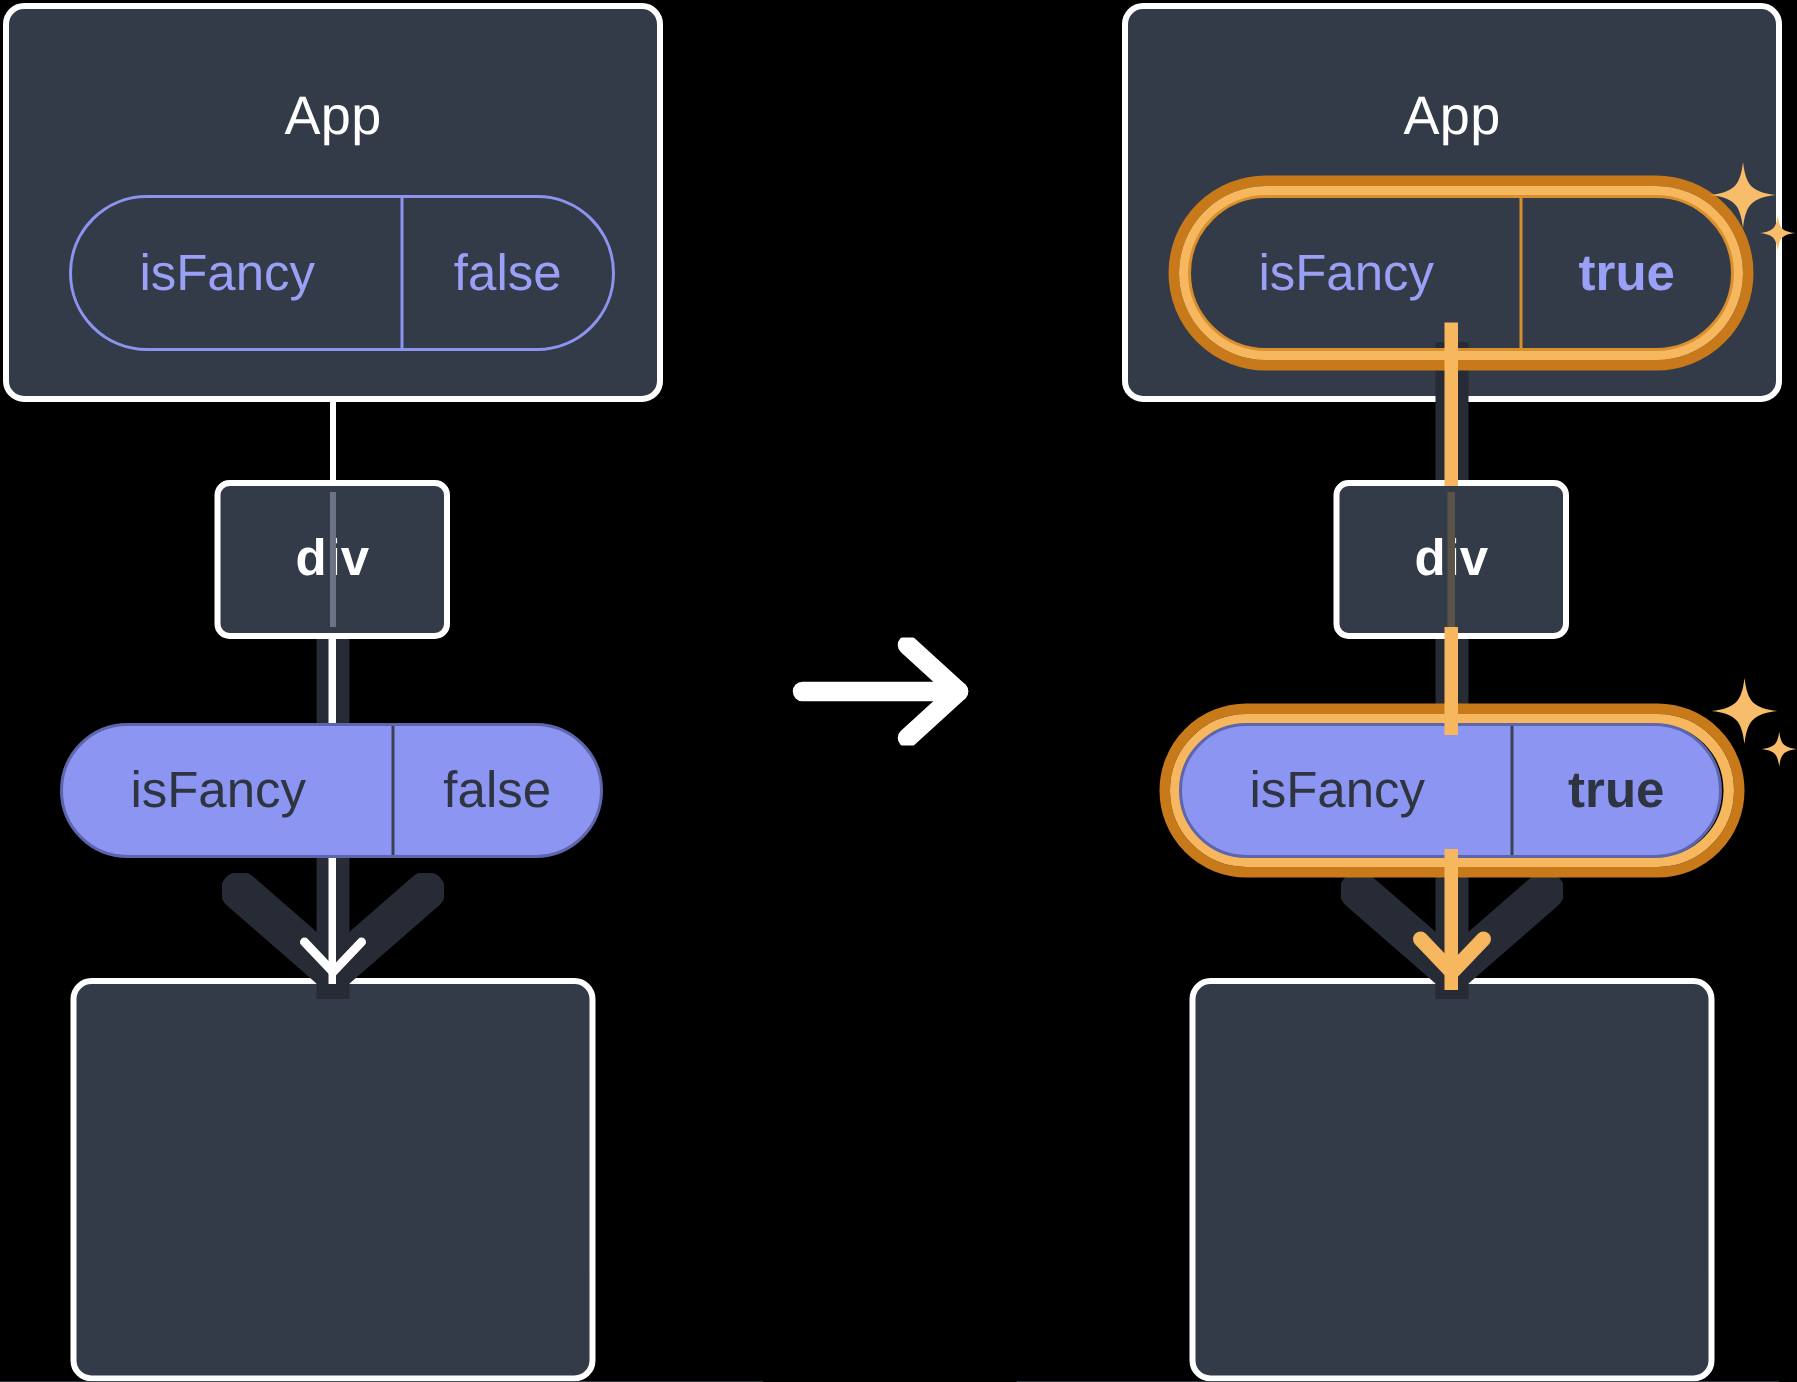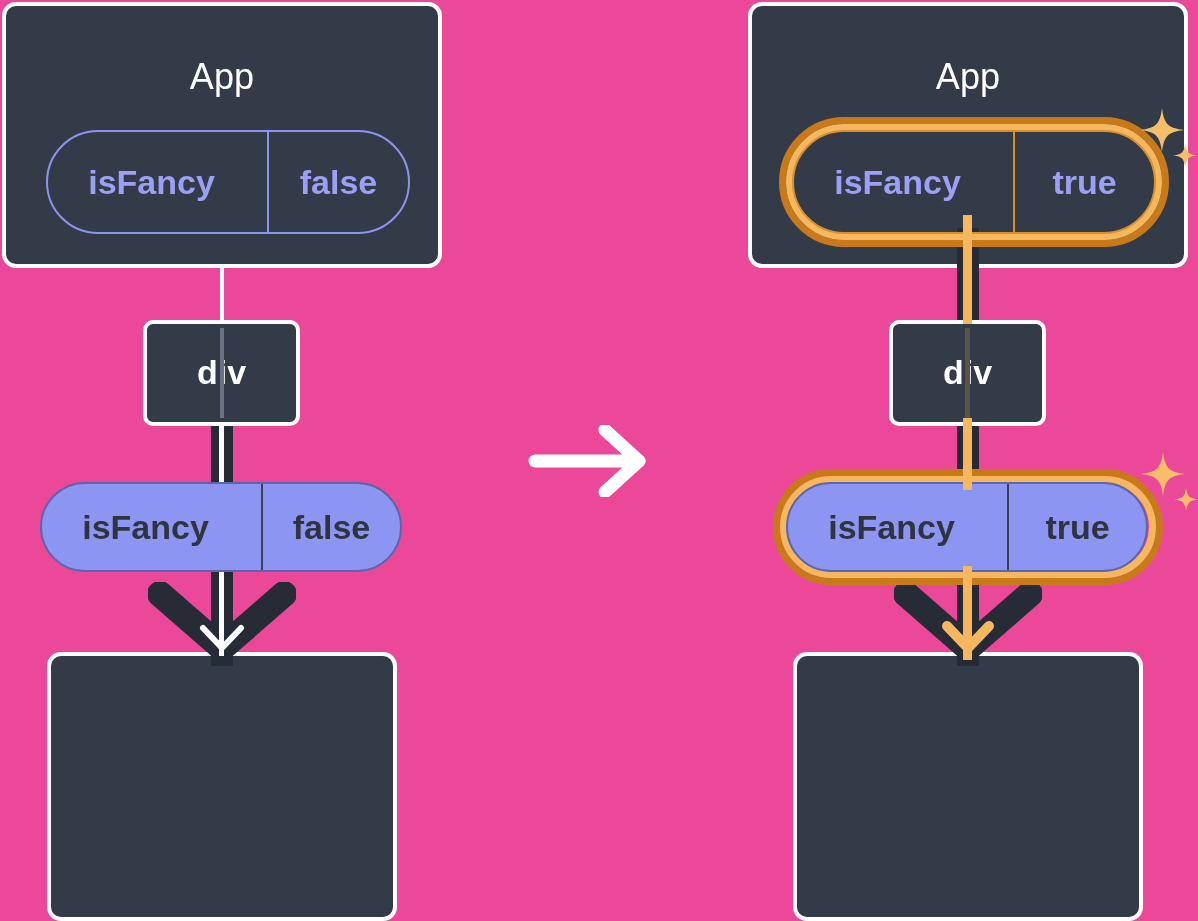--- a/index.html
+++ b/index.html
@@ -7,21 +7,21 @@
     padding: 0;
     background: #4c6670;
   }
   body {
     font-family: "Liberation Sans", sans-serif;
   }
   #stage {
     position: relative;
     width: 1198px;
     height: 921px;
-    background: #ec4899;
+    background: #000000;
     overflow: hidden;
   }
   .panel {
     position: absolute;
     top: 0;
     width: 452px;
     height: 921px;
   }
   .panel.left  { left: 0px; }
   .panel.right { left: 746px; }
@@ -78,21 +78,20 @@
     align-items: stretch;
     box-sizing: border-box;
     border-radius: 999px;
     overflow: hidden;
   }
   .pill .cell {
     display: flex;
     align-items: center;
     justify-content: center;
     box-sizing: border-box;
-    font-weight: bold;
   }
   .pill .cell.key { flex: 0 0 auto; }
   .pill .cell.val { flex: 1 1 auto; margin-left: 12px; }
 
   
   .pill.ghost {
     border: 2px solid #8c94f0;
     background: transparent;
   }
   .pill.ghost .cell { color: #9aa0f5; font-size: 34px; }

